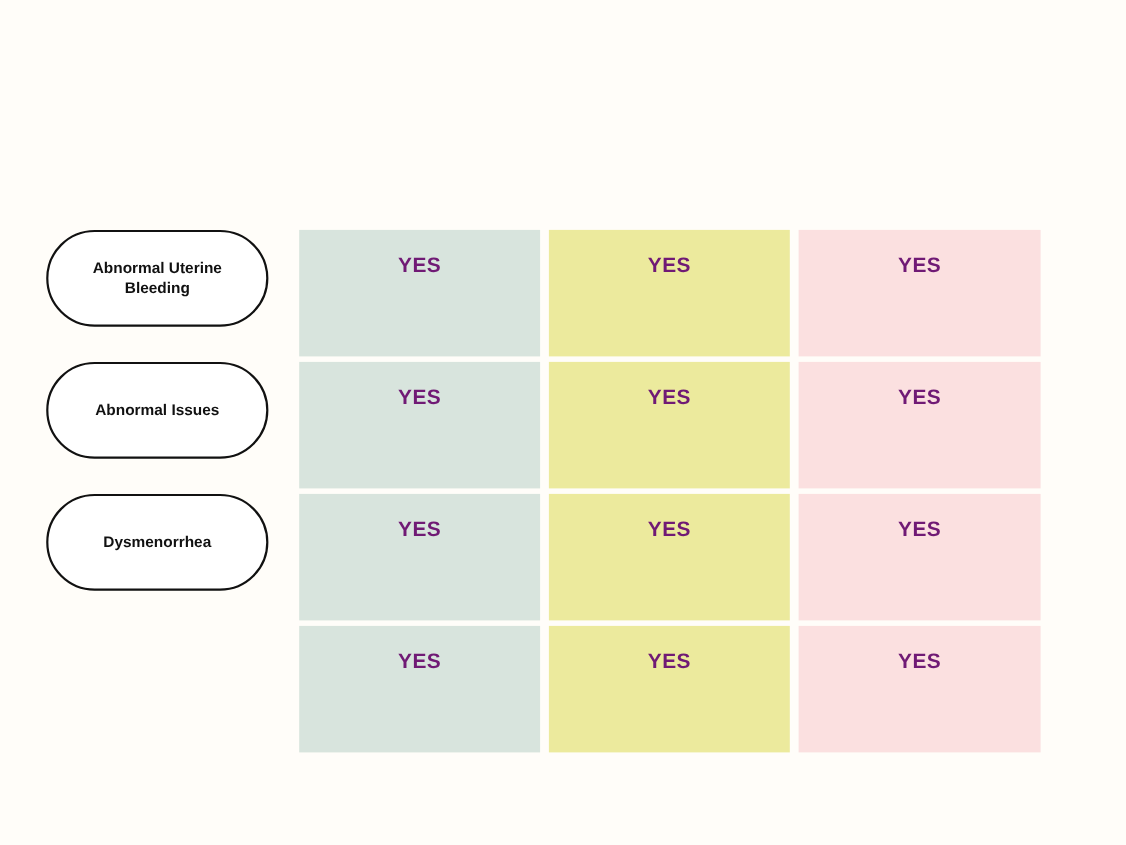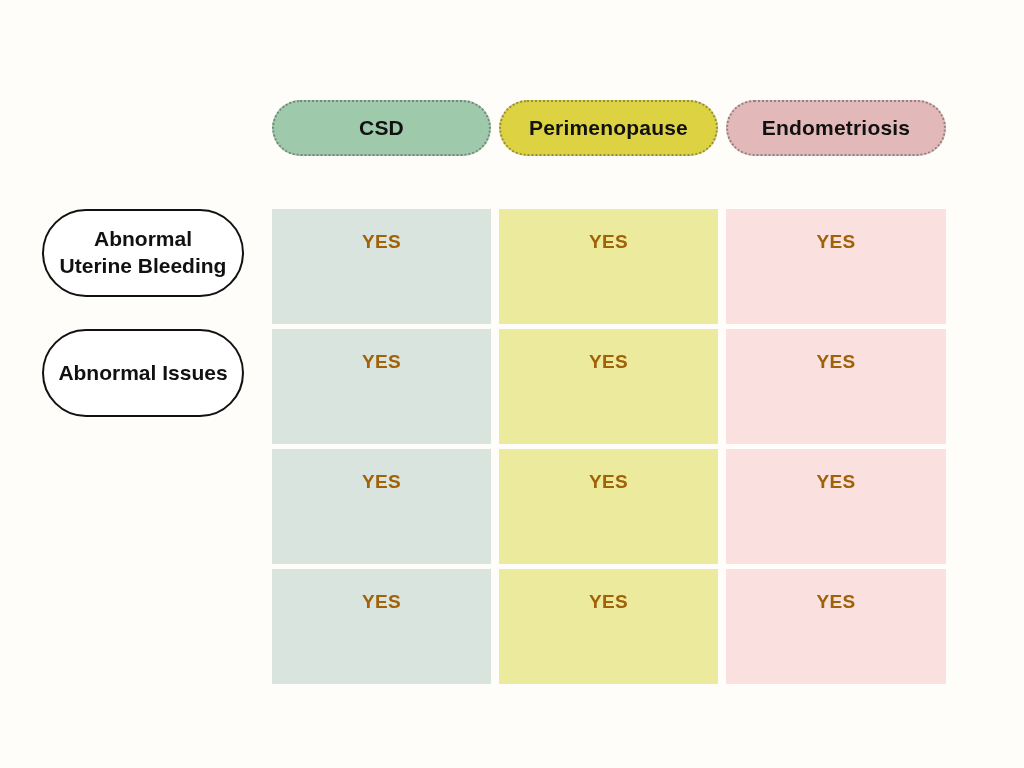--- a/index.html
+++ b/index.html
@@ -64,21 +64,21 @@
     margin-bottom: 32px;
     border: 2.5px solid #111111;
     border-radius: 44px;
     background: #ffffff;
     box-sizing: border-box;
     display: flex;
     align-items: center;
     justify-content: center;
     text-align: center;
     font-weight: bold;
-    font-size: 21px;
+    font-size: 14px;
     line-height: 1.28;
     color: #111111;
     padding: 0 14px;
   }
   .row-label:last-child { margin-bottom: 0; }
 
   
   .grid {
     position: absolute;
     left: 272px;
@@ -92,40 +92,36 @@
   }
   .cell {
     display: flex;
     align-items: flex-start;
     justify-content: center;
     box-sizing: border-box;
     padding-top: 22px;
     font-weight: bold;
     font-size: 19px;
     letter-spacing: 0.4px;
-    color: #a16207;
+    color: #701a75;
   }
   .cell.col0 { background: #d8e4dd; }
   .cell.col1 { background: #ecea9d; }
   .cell.col2 { background: #fbe0e0; }
 </style>
 </head>
 <body>
 
 <div id="board">
 
-  <div class="header-row">
-    <div class="col-pill c0">CSD</div>
-    <div class="col-pill c1">Perimenopause</div>
-    <div class="col-pill c2">Endometriosis</div>
-  </div>
 
   <div class="row-labels">
     <div class="row-label">Abnormal Uterine Bleeding</div>
     <div class="row-label">Abnormal Issues</div>
+    <div class="row-label">Dysmenorrhea</div>
   </div>
 
   <div class="grid">
     <div class="cell col0">YES</div>
     <div class="cell col1">YES</div>
     <div class="cell col2">YES</div>
 
     <div class="cell col0">YES</div>
     <div class="cell col1">YES</div>
     <div class="cell col2">YES</div>

